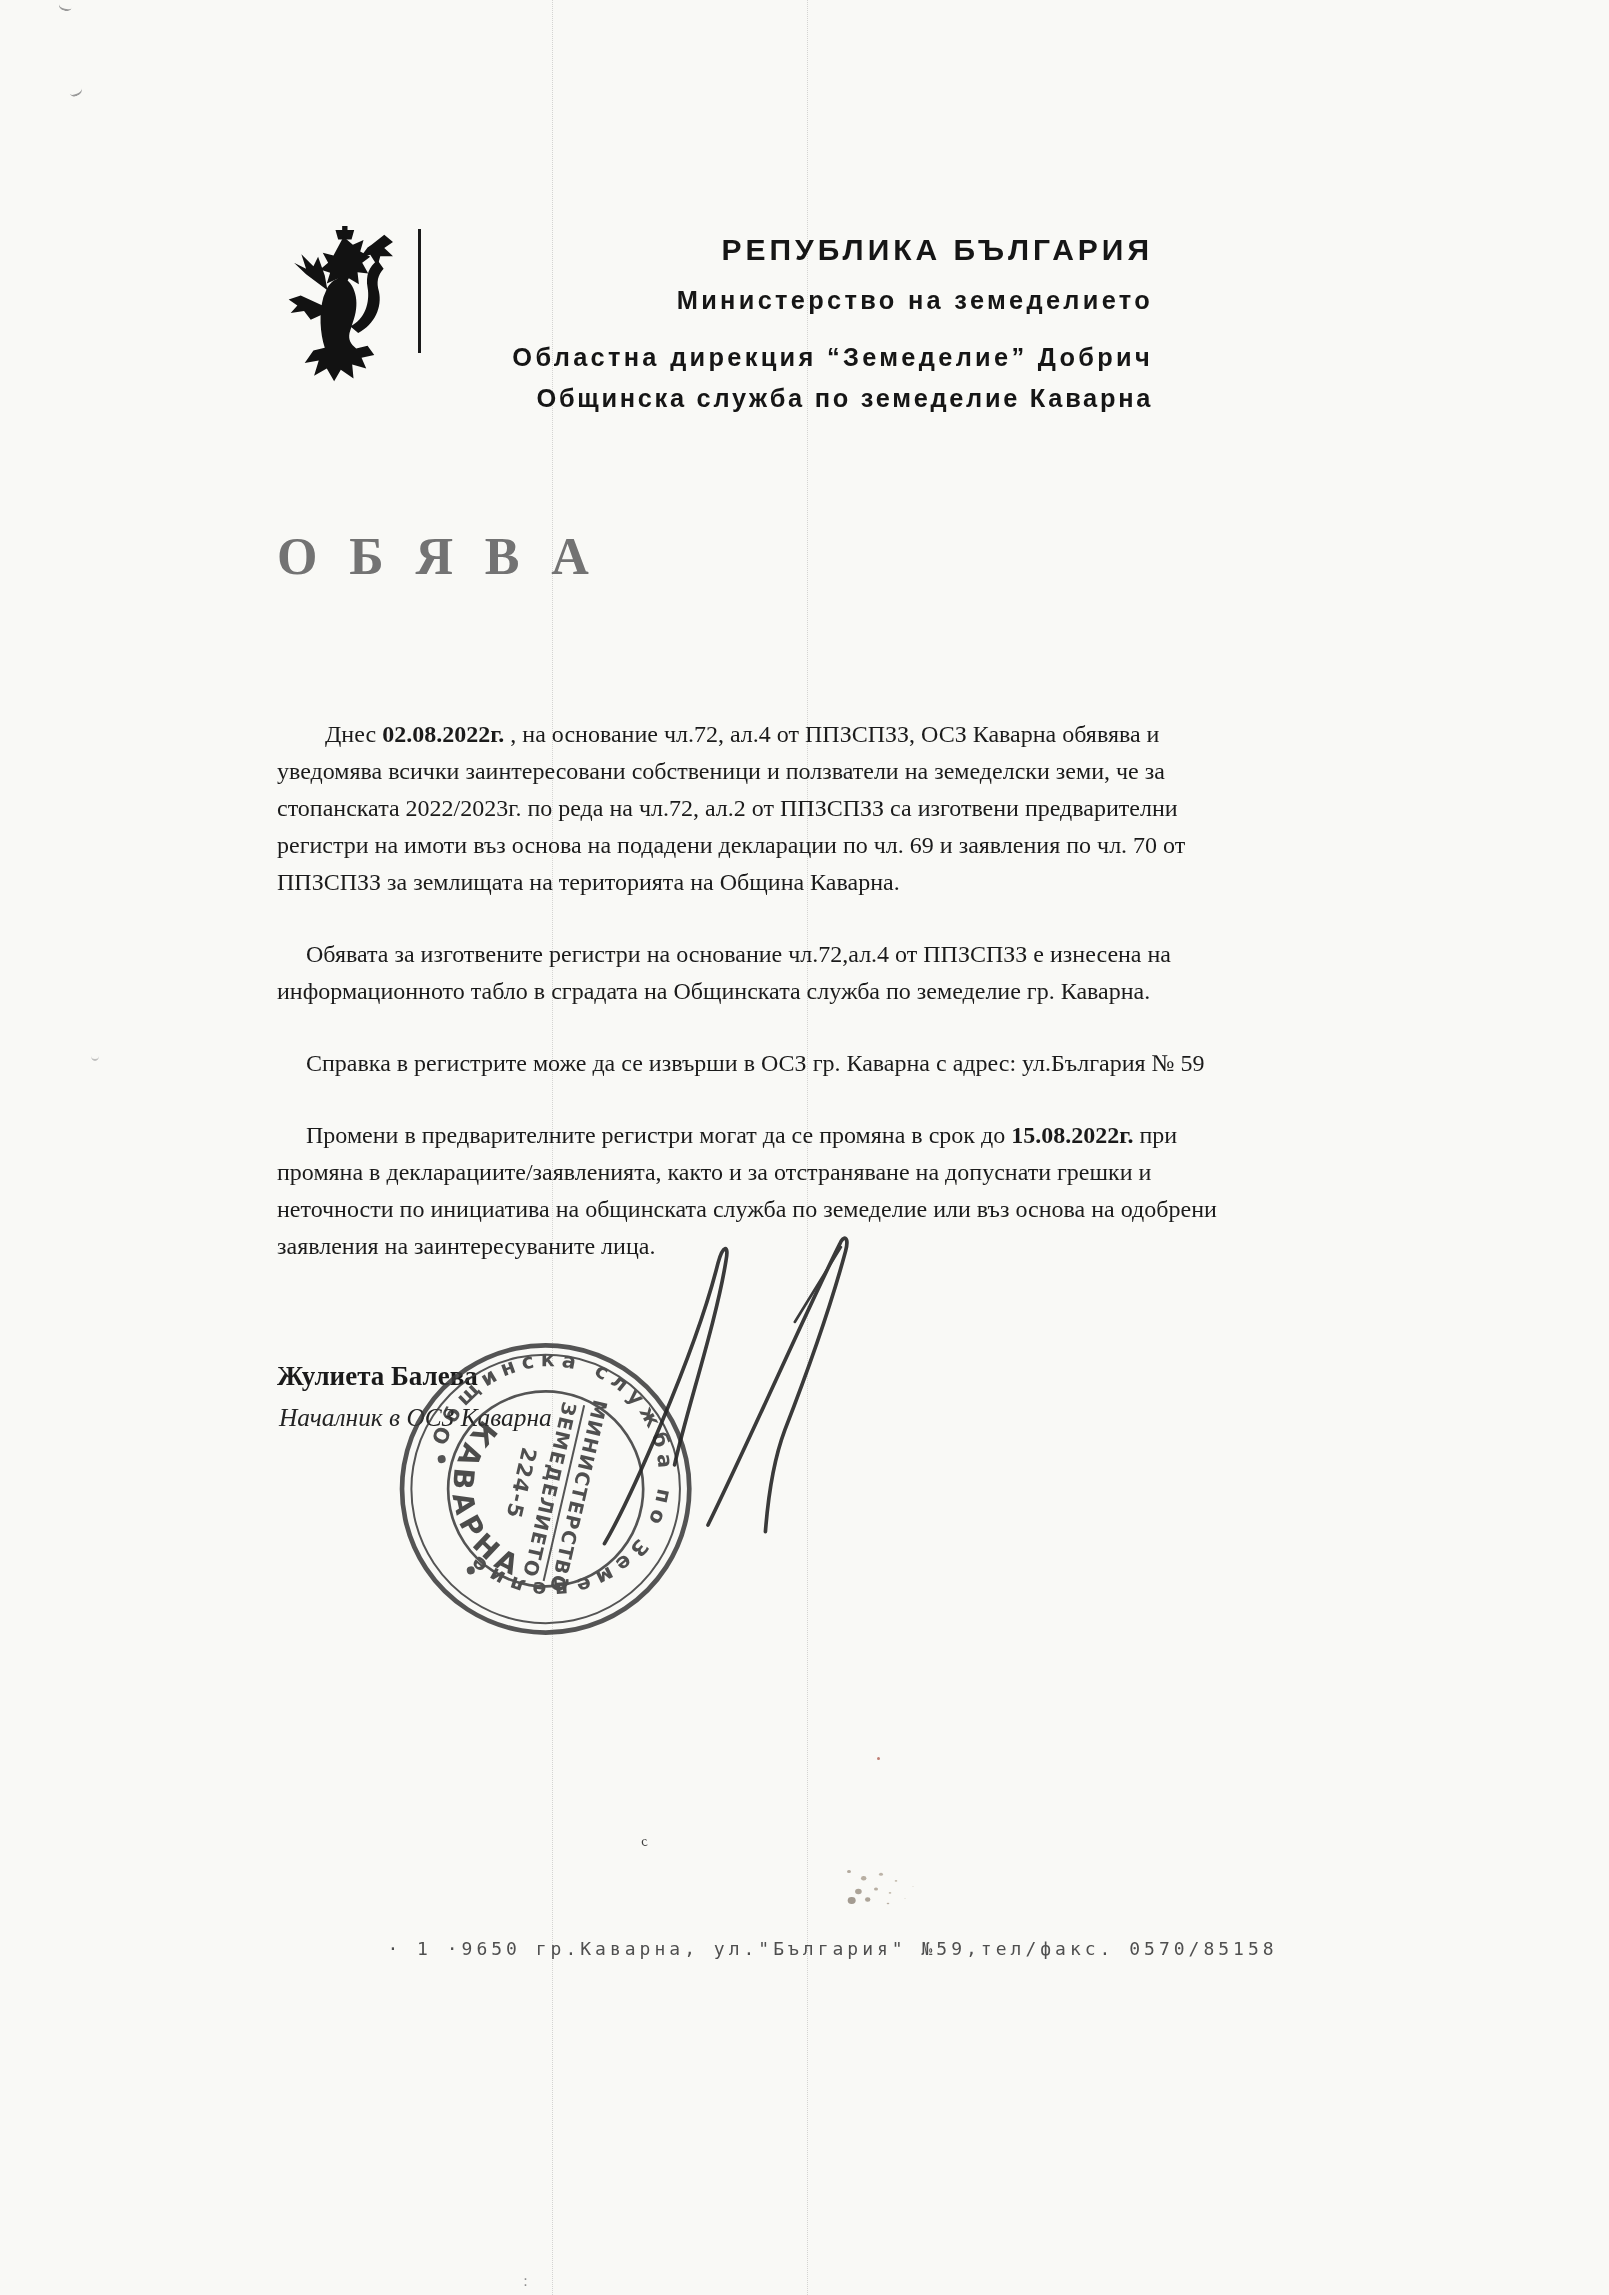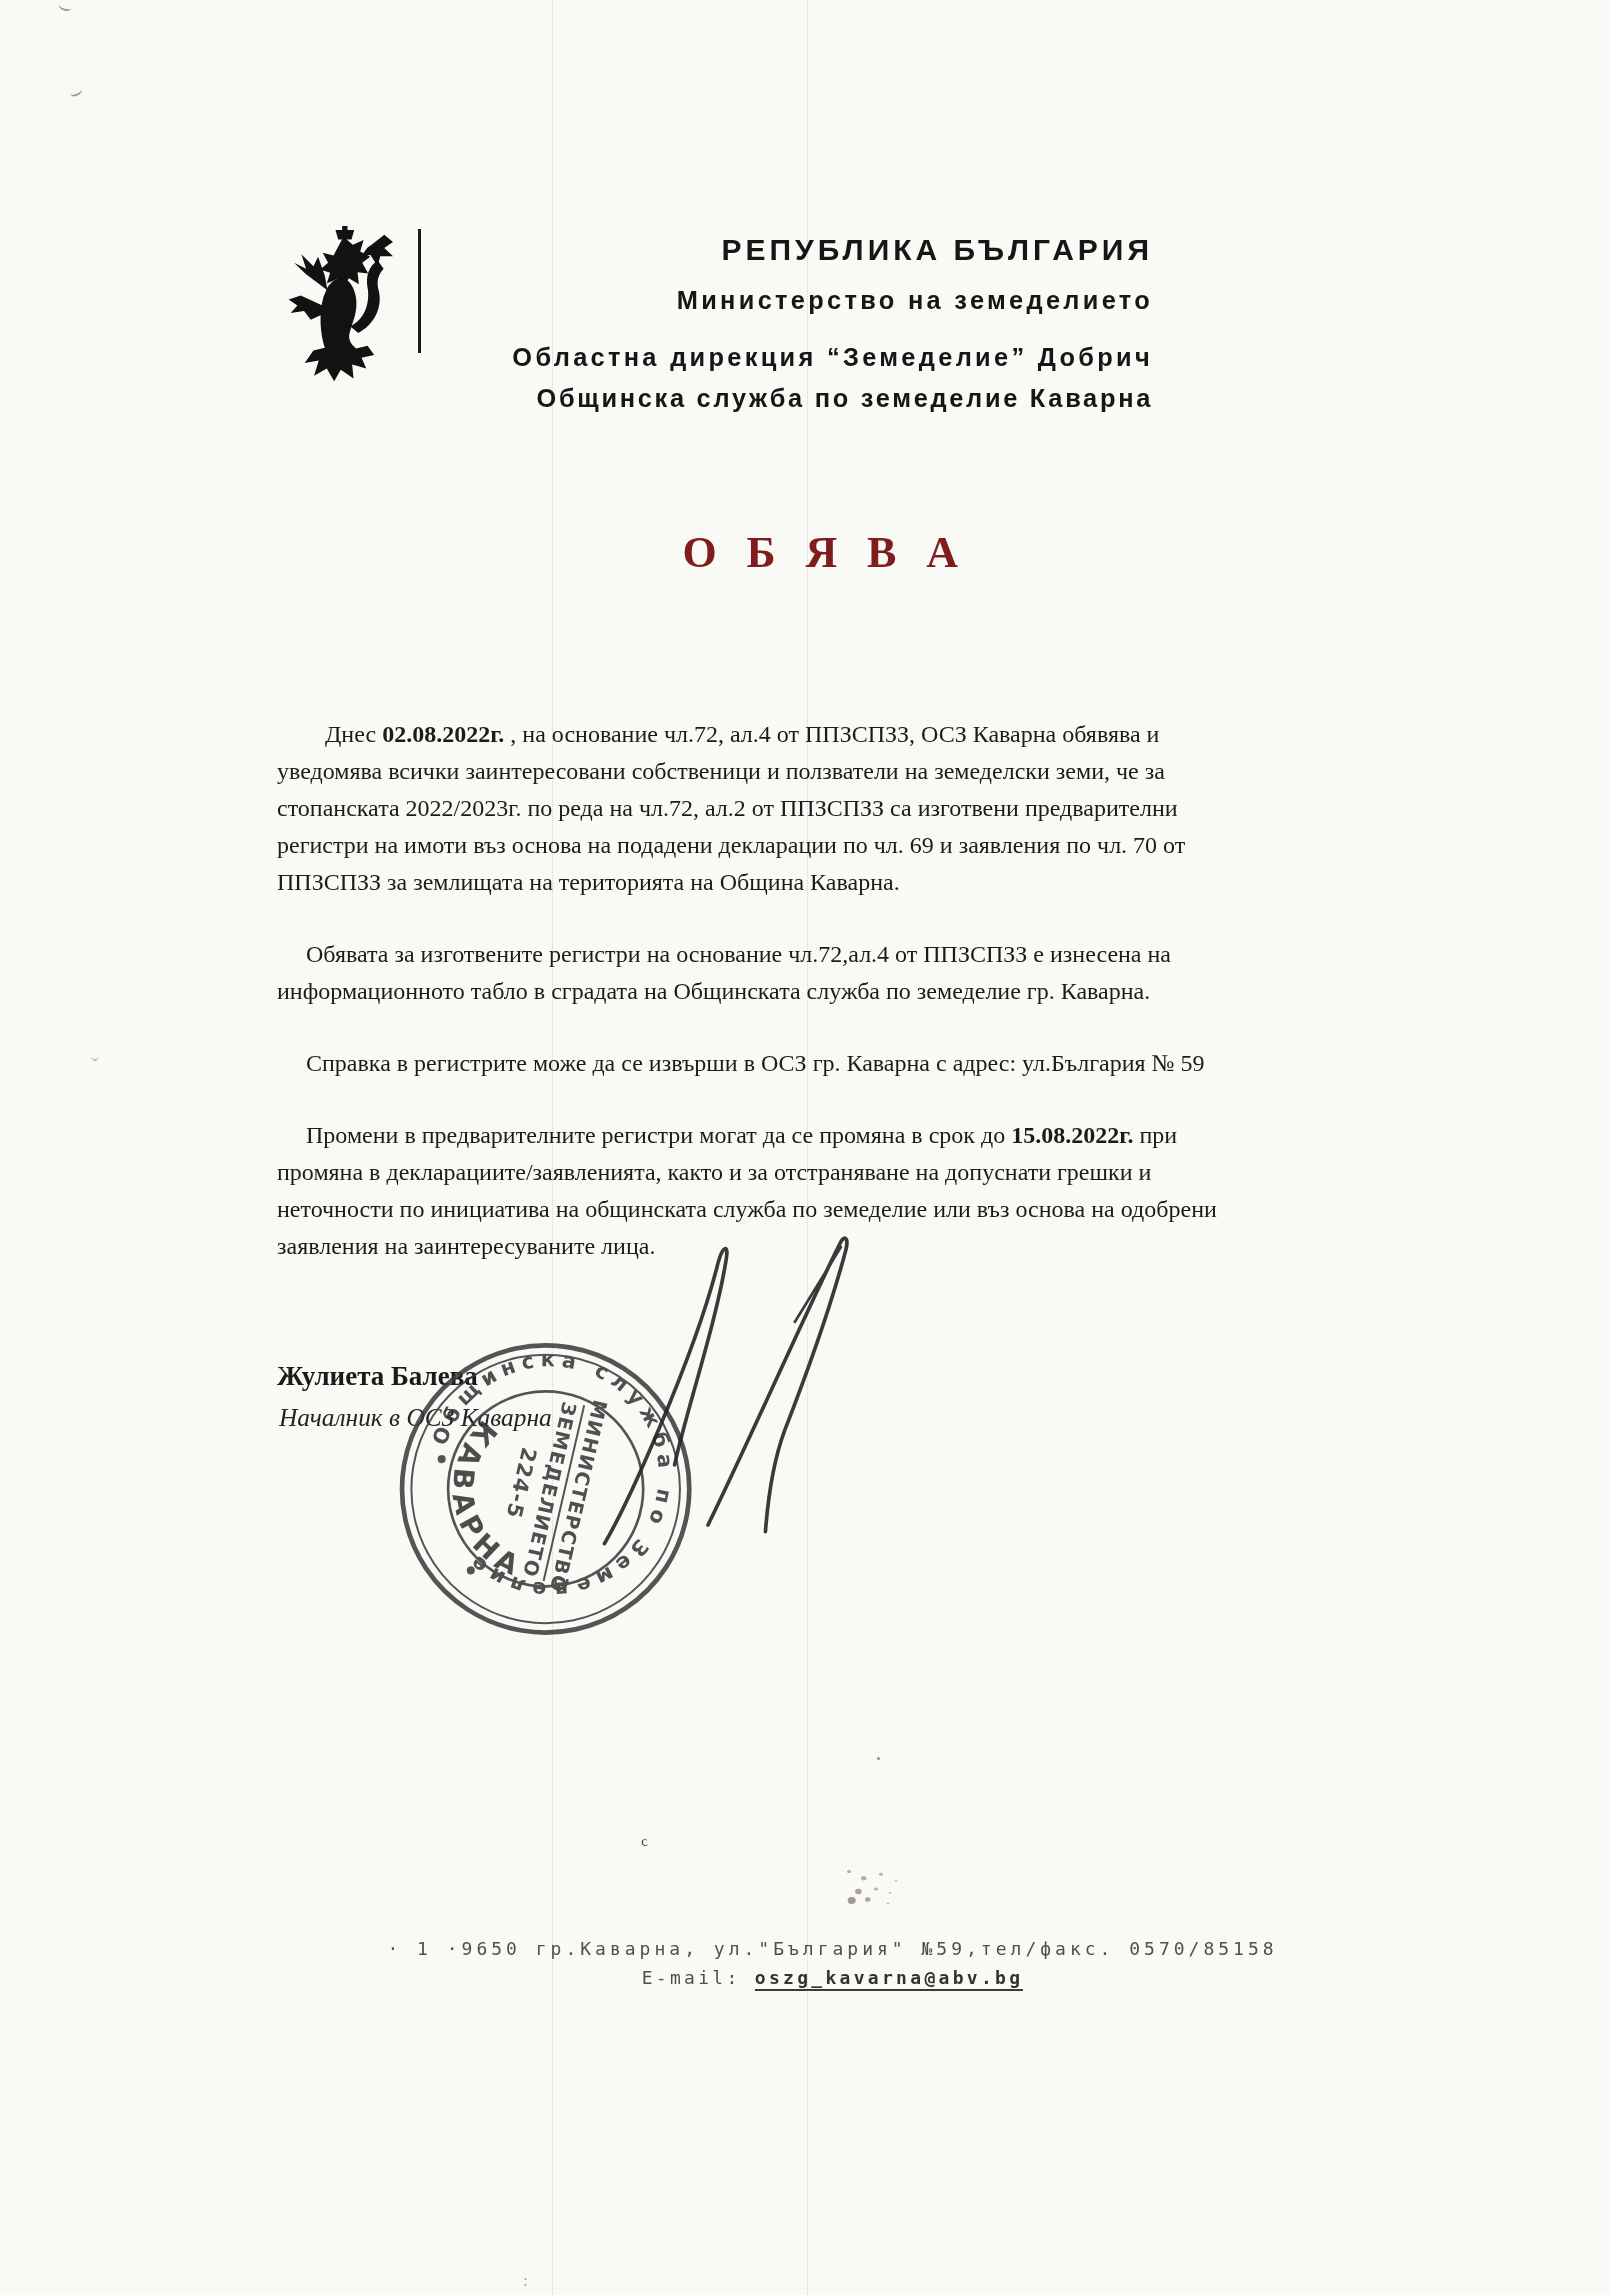--- a/index.html
+++ b/index.html
@@ -26,22 +26,22 @@
   
   .lion{position:absolute;left:286px;top:226px;width:117px;height:194px;}
   .divider{position:absolute;left:418px;top:229px;width:2.7px;height:124px;background:#1a1a1a;}
   .header{position:absolute;left:371px;top:233px;width:782px;text-align:right;
     font-family:"Liberation Sans",sans-serif;font-weight:bold;color:#161616;}
   .h-country{font-size:30px;letter-spacing:4px;}
   .h-ministry{font-size:25.4px;letter-spacing:3.3px;margin-top:19.4px;}
   .h-directorate{font-size:25.4px;letter-spacing:3.3px;margin-top:28px;}
   .h-office{font-size:25.4px;letter-spacing:2.7px;margin-top:12px;margin-left:94px;}
   
-  .doc-title{position:absolute;left:277px;top:527px;width:1096px;text-align:center;
-    font-size:44px;font-weight:bold;letter-spacing:9.4px;color:#7f1d1d;}
+  .doc-title{position:absolute;left:277px;top:527px;width:1096px;
+    font-size:52px;font-weight:bold;letter-spacing:9.4px;color:#737373;}
   
   .body-text{position:absolute;left:277px;top:716px;width:1099px;
     font-size:24px;line-height:37px;color:#1b1b1b;}
   .body-text p{margin:0 0 35px 0;white-space:pre-line;}
   .indent1{text-indent:48px;}
   .indent2{text-indent:29px;}
   .bdate{font-weight:bold;}
   
   .sig-name{position:absolute;left:277px;top:1361px;font-size:27px;font-weight:bold;color:#1b1b1b;text-align:right;}
   .sig-pos{position:absolute;left:279px;top:1403px;font-size:25.4px;font-style:italic;color:#242424;}
@@ -135,17 +135,16 @@
     </g>
     <g stroke="#262626" stroke-width="5.5" fill="none" stroke-linecap="round" opacity="0.9">
       <path d="M345 480 C380 420 480 200 515 60 C522 34 532 30 527 56 C512 150 468 280 450 362"></path>
       <path d="M500 452 C560 330 655 115 697 32 C703 17 712 20 706 42 C685 120 650 220 615 310 C600 350 590 410 586 462"></path>
       <path d="M699 36 L630 148" stroke-width="4"></path>
     </g>
   </svg>
 
   <div class="footer">
     <div class="f-address">· 1 ·9650 гр.Каварна, ул."България" №59,тел/факс. 0570/85158</div>
-    <div class="f-email-line"><span>E-mail:</span> <span class="f-email">oszg_kavarna@abv.bg</span></div>
   </div>
 
 </div>
 
 
 </body></html>

